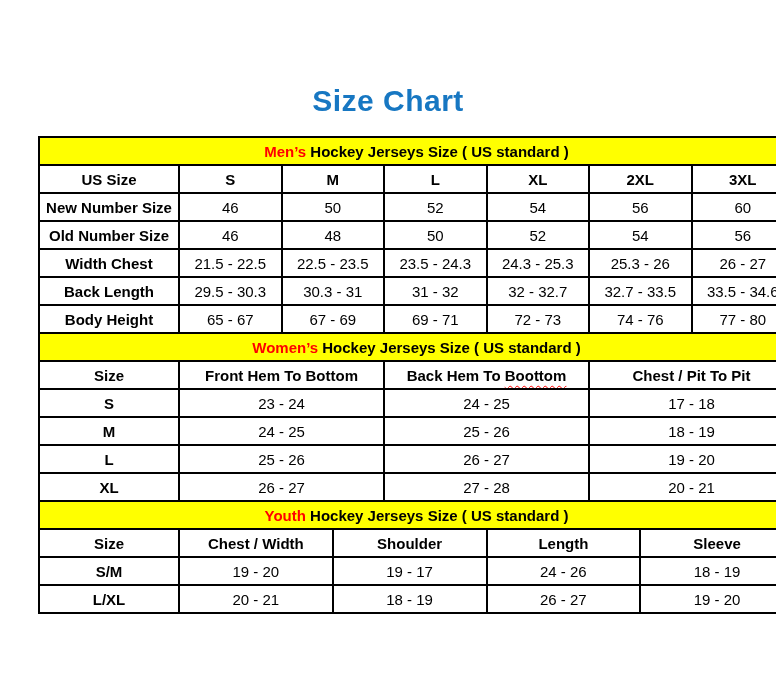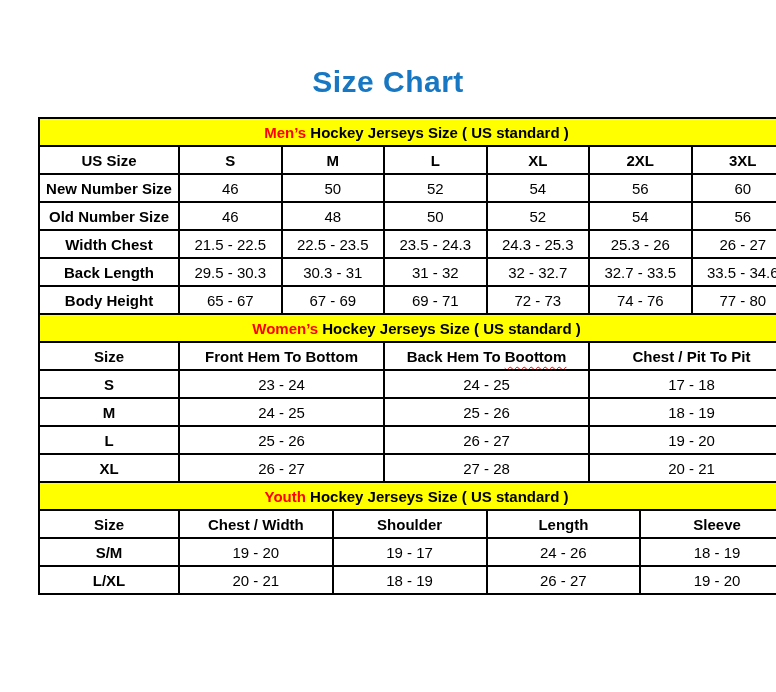--- a/index.html
+++ b/index.html
@@ -9,21 +9,21 @@
   }
   body {
     width: 776px;
     height: 692px;
     overflow: hidden;
     font-family: "Liberation Sans", "DejaVu Sans", sans-serif;
     color: #000;
   }
   .page-title {
     margin: 0;
-    padding-top: 63px;
+    padding-top: 82px;
     text-align: center;
     font-size: 30px;
     line-height: 38px;
     font-weight: bold;
     color: #1777c2;
     letter-spacing: 0.5px;
   }
   #chart-root {
     margin: 16px 0 0 38px;
     width: 699px;

